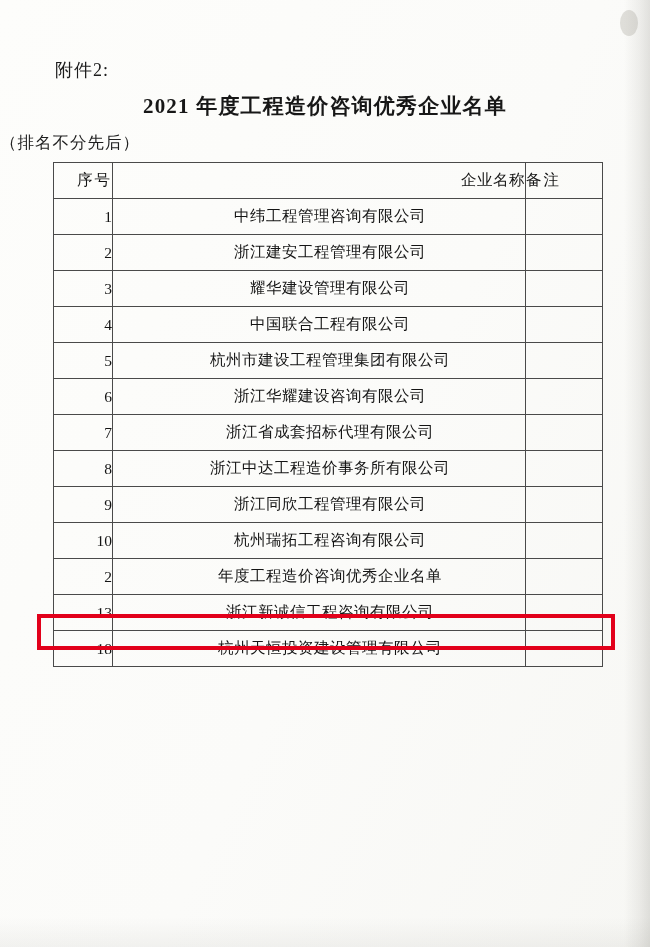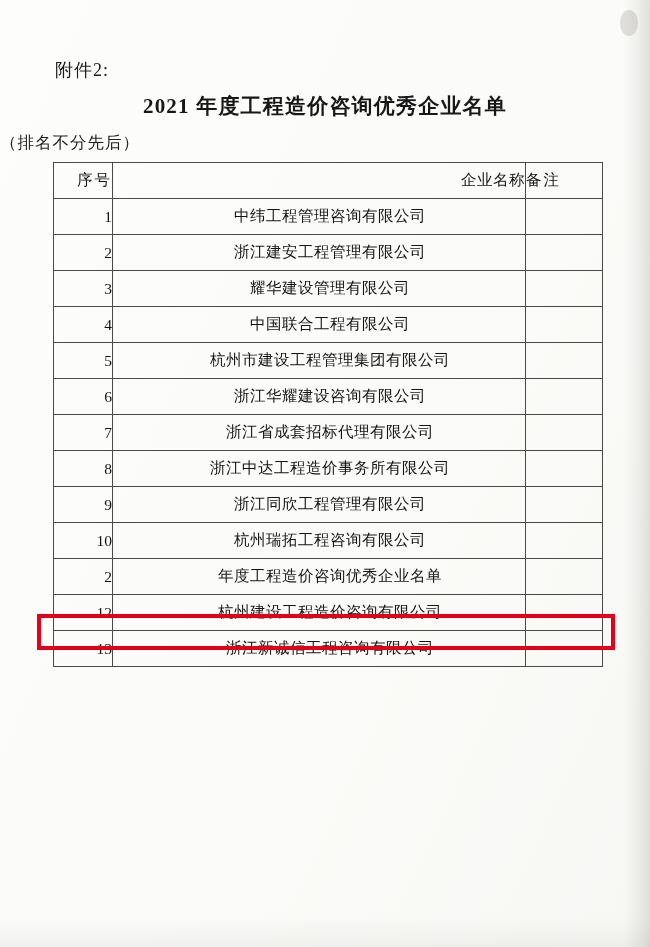--- a/index.html
+++ b/index.html
@@ -201,28 +201,28 @@
           <td class="col-no row-no">10</td>
           <td class="col-name">杭州瑞拓工程咨询有限公司</td>
           <td class="col-note"></td>
         </tr>
         <tr>
           <td class="col-no row-no">2</td>
           <td class="col-name">年度工程造价咨询优秀企业名单</td>
           <td class="col-note"></td>
         </tr>
         <tr>
-          <td class="col-no row-no">12</td>
-          <td class="col-name">杭州建设工程造价咨询有限公司</td>
-          <td class="col-note"></td>
-        </tr>
-        <tr>
           <td class="col-no row-no">13</td>
           <td class="col-name">浙江新诚信工程咨询有限公司</td>
           <td class="col-note"></td>
         </tr>
+        <tr>
+          <td class="col-no row-no">18</td>
+          <td class="col-name">杭州天恒投资建设管理有限公司</td>
+          <td class="col-note"></td>
+        </tr>
       </tbody>
     </table>
 
     <div class="highlight-box" style="border-color: rgb(226, 0, 26);"></div>
 
   </div>
 </div>
 
 </body></html>

